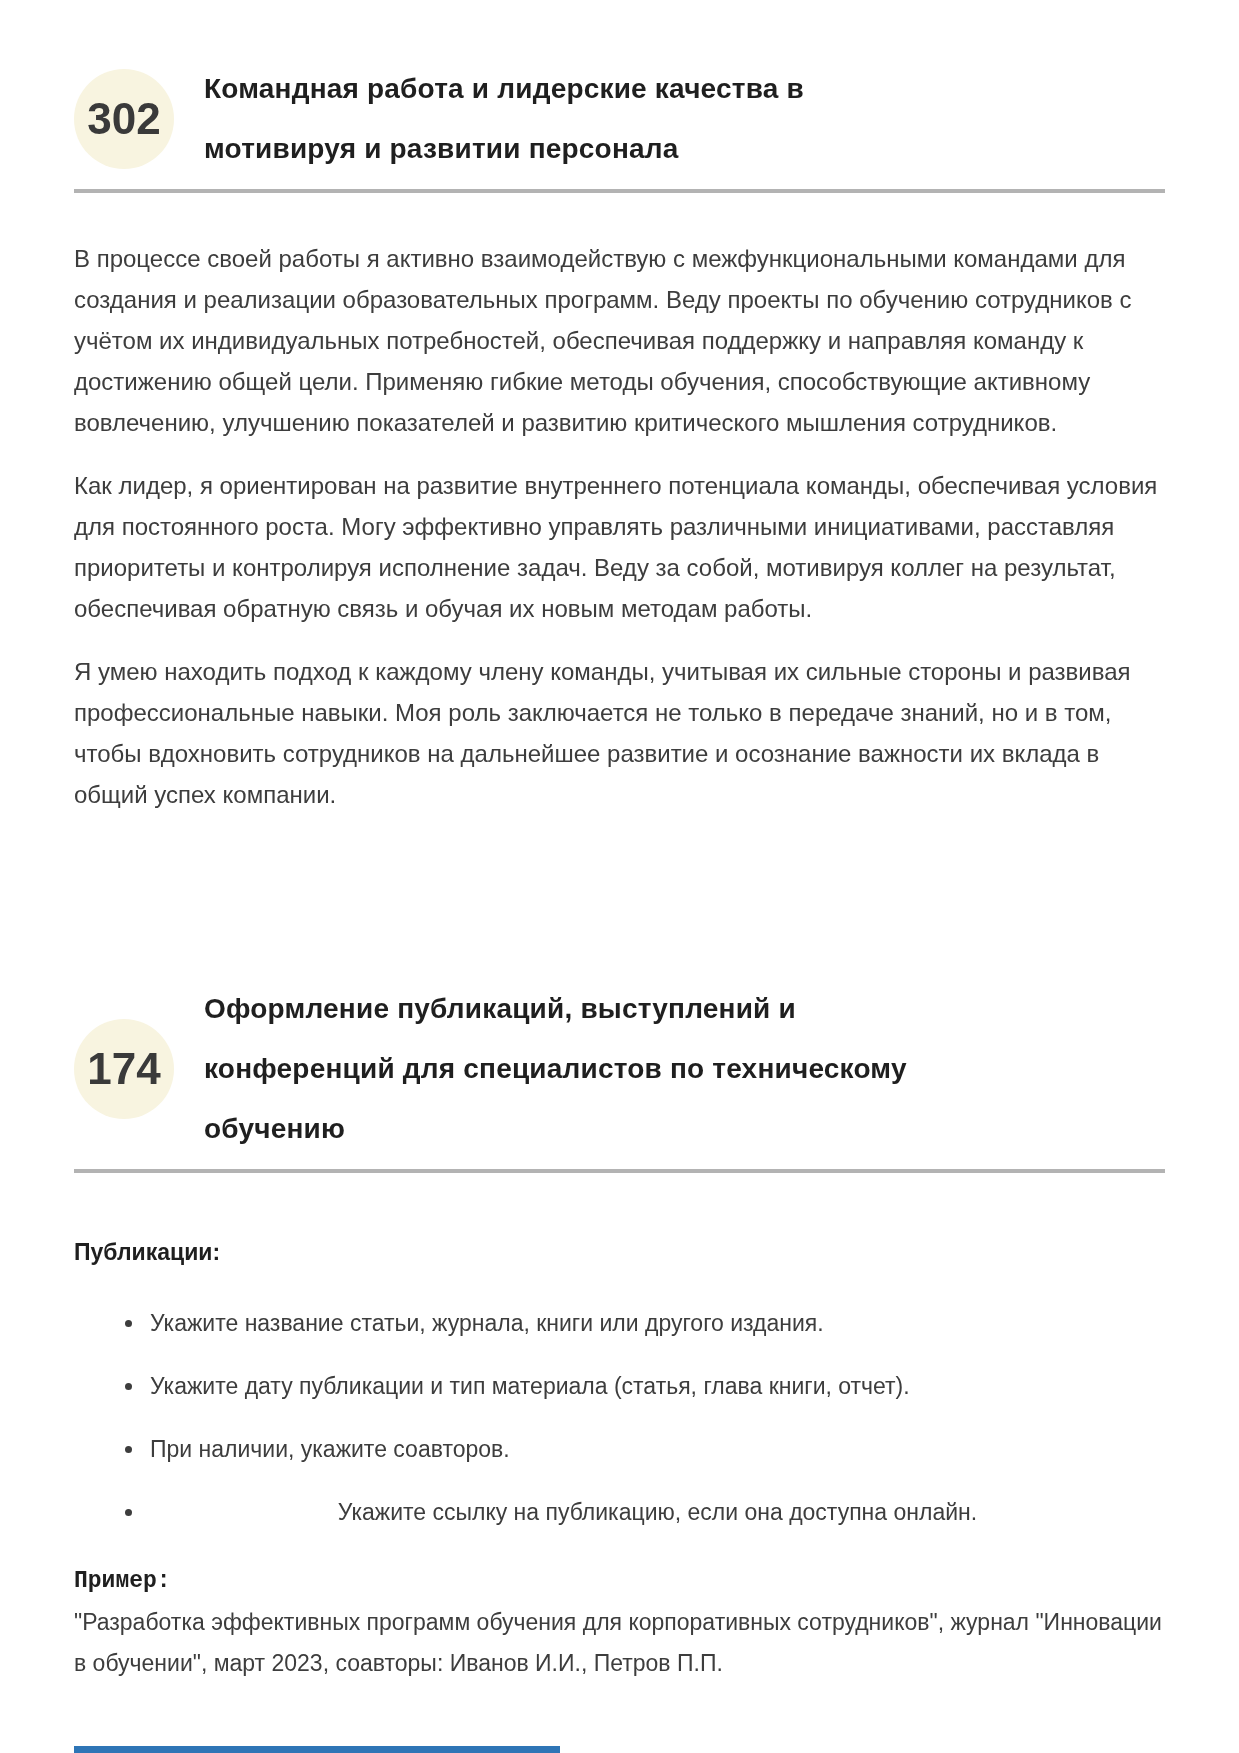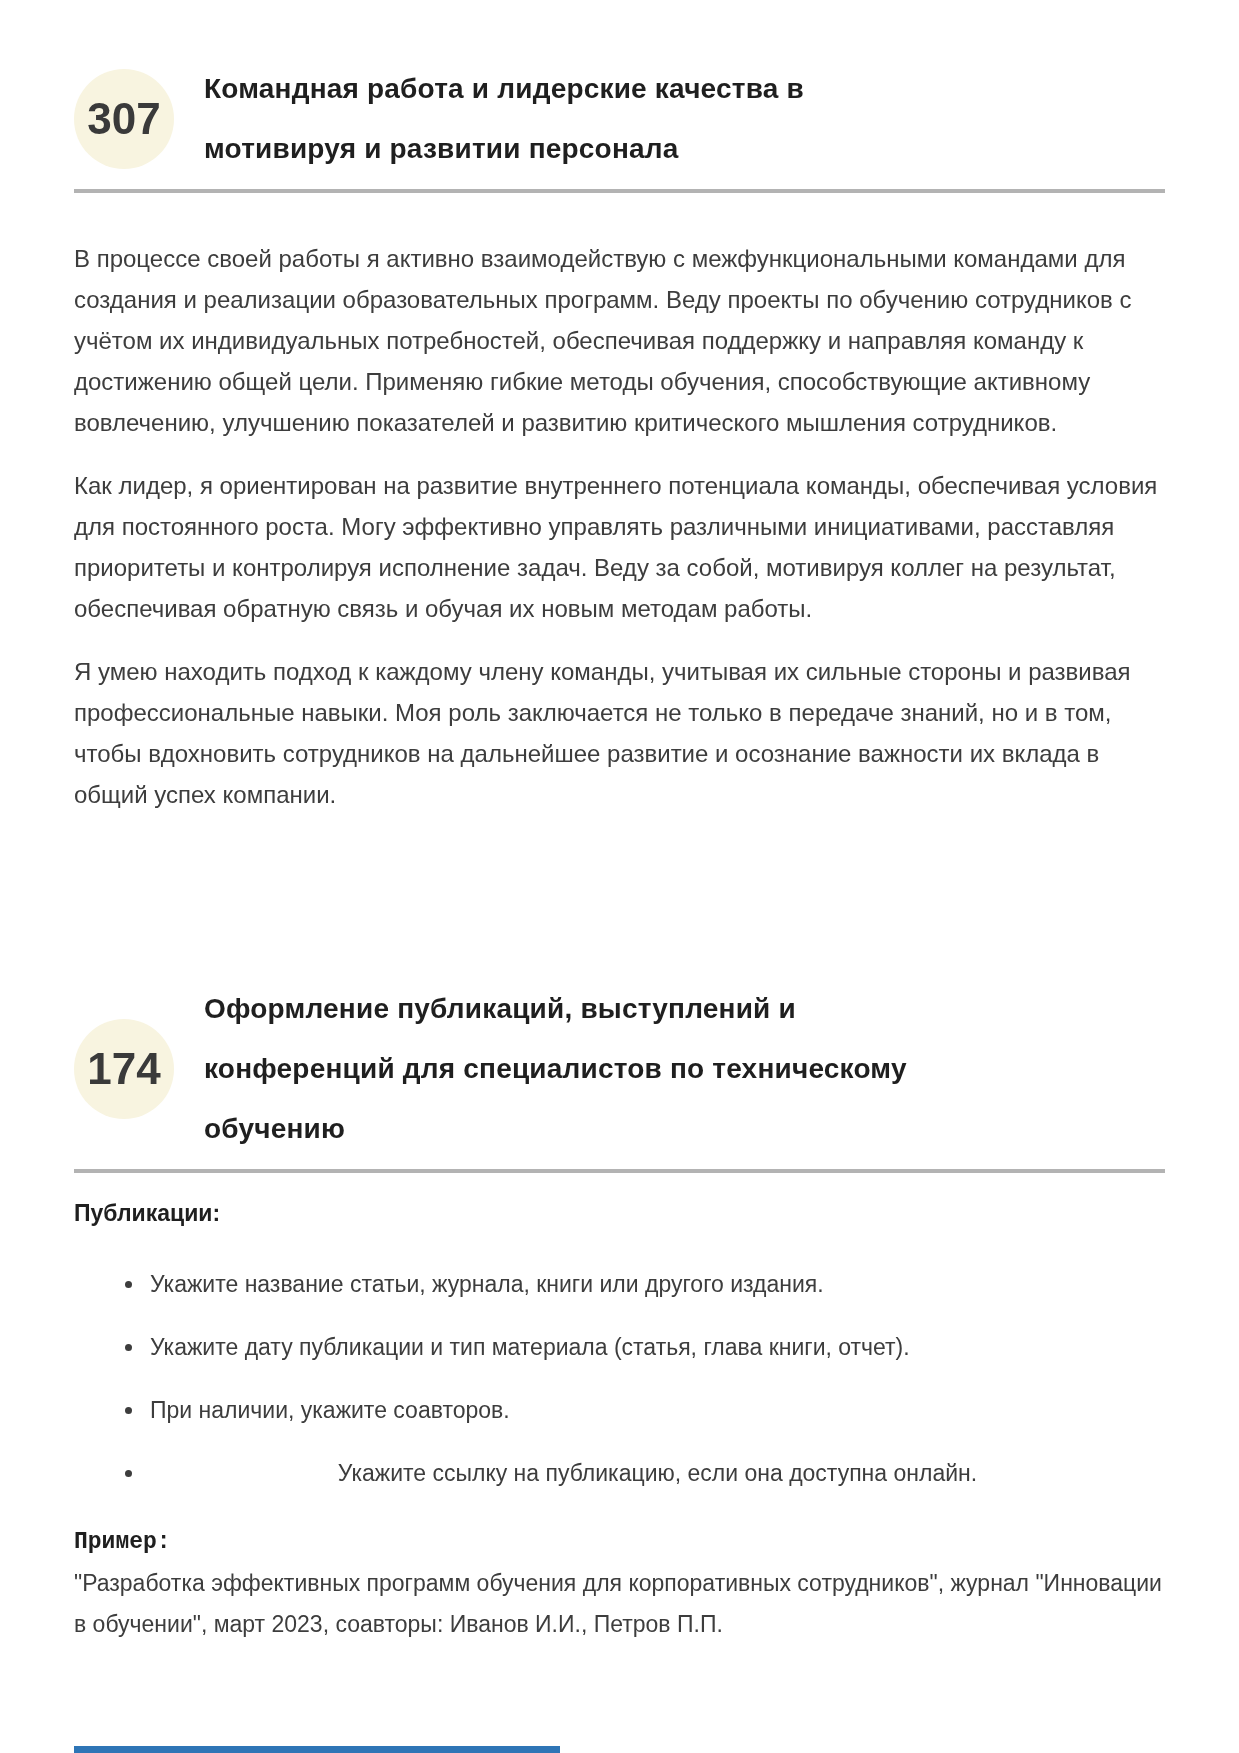--- a/index.html
+++ b/index.html
@@ -60,21 +60,21 @@
     line-height: 41px;
     margin: 0 0 22px 0;
   }
   p.body-text.first-after-rule { margin-top: 45px; }
 
   .bold-label {
     font-size: 23px;
     line-height: 41px;
     font-weight: 700;
     color: #1f1f1f;
-    margin: 20px 0 0 0;
+    margin: 59px 0 0 0;
   }
   .bold-label.example { margin-top: 28px; font-family: Liberation Mono, monospace; }
 
   ul.bullet-list {
     margin: 30px 0 0 0;
     padding: 0 0 0 56px;
     list-style: disc;
   }
   ul.bullet-list li {
     font-size: 23px;
@@ -99,21 +99,21 @@
     background: #2e75b6;
   }
 </style>
 </head>
 <body>
 
 <div class="page">
   <div class="content">
 
     <div class="section-header first">
-      <div class="badge">307</div>
+      <div class="badge">302</div>
       <h2 class="section-title">
         <div>Командная работа и лидерские качества в</div>
         <div>мотивируя и развитии персонала</div>
       </h2>
     </div>
     <div class="rule"></div>
 
     <p class="body-text first-after-rule">В процессе своей работы я активно взаимодействую с межфункциональными командами для создания и реализации образовательных программ. Веду проекты по обучению сотрудников с учётом их индивидуальных потребностей, обеспечивая поддержку и направляя команду к достижению общей цели. Применяю гибкие методы обучения, способствующие активному вовлечению, улучшению показателей и развитию критического мышления сотрудников.</p>
     <p class="body-text">Как лидер, я ориентирован на развитие внутреннего потенциала команды, обеспечивая условия для постоянного роста. Могу эффективно управлять различными инициативами, расставляя приоритеты и контролируя исполнение задач. Веду за собой, мотивируя коллег на результат, обеспечивая обратную связь и обучая их новым методам работы.</p>
     <p class="body-text">Я умею находить подход к каждому члену команды, учитывая их сильные стороны и развивая профессиональные навыки. Моя роль заключается не только в передаче знаний, но и в том, чтобы вдохновить сотрудников на дальнейшее развитие и осознание важности их вклада в общий успех компании.</p>

